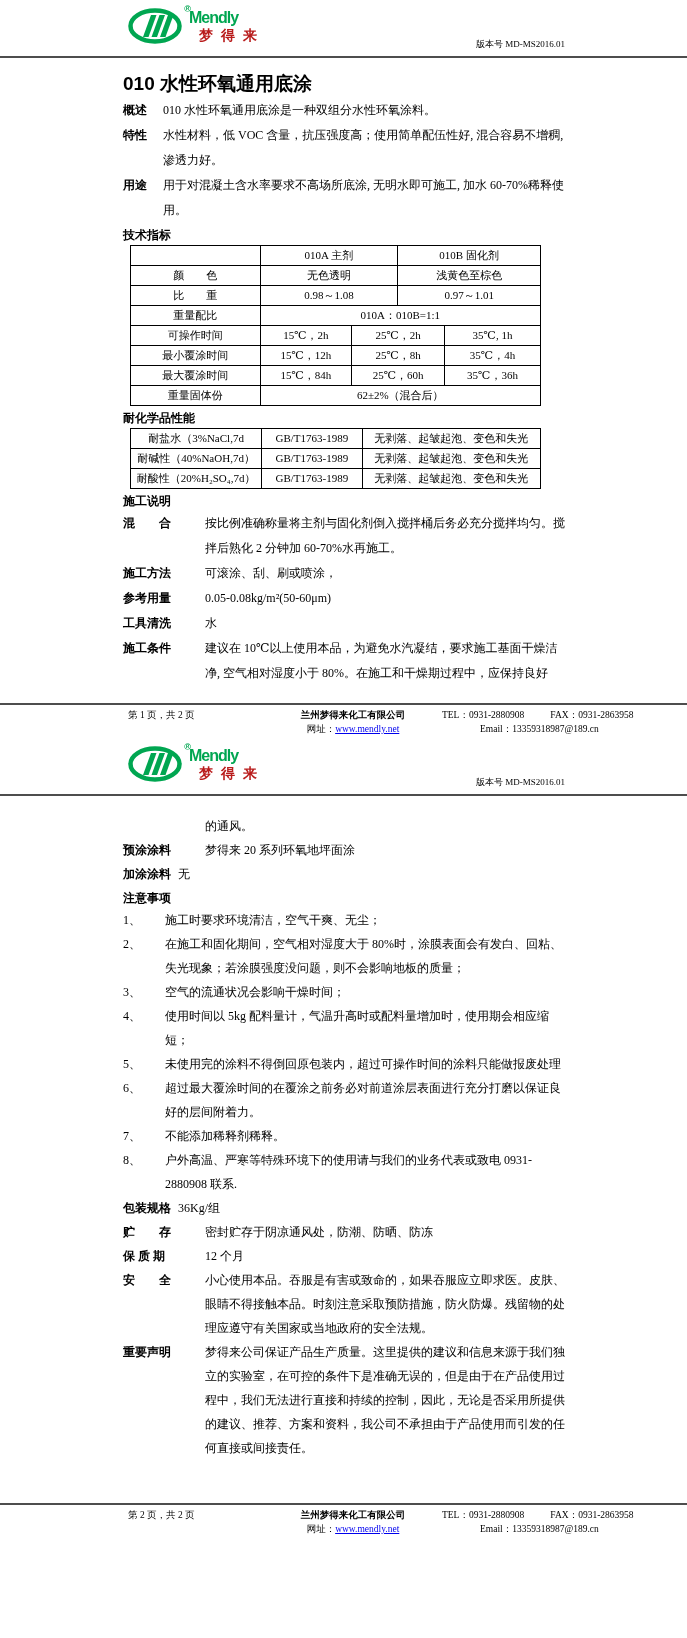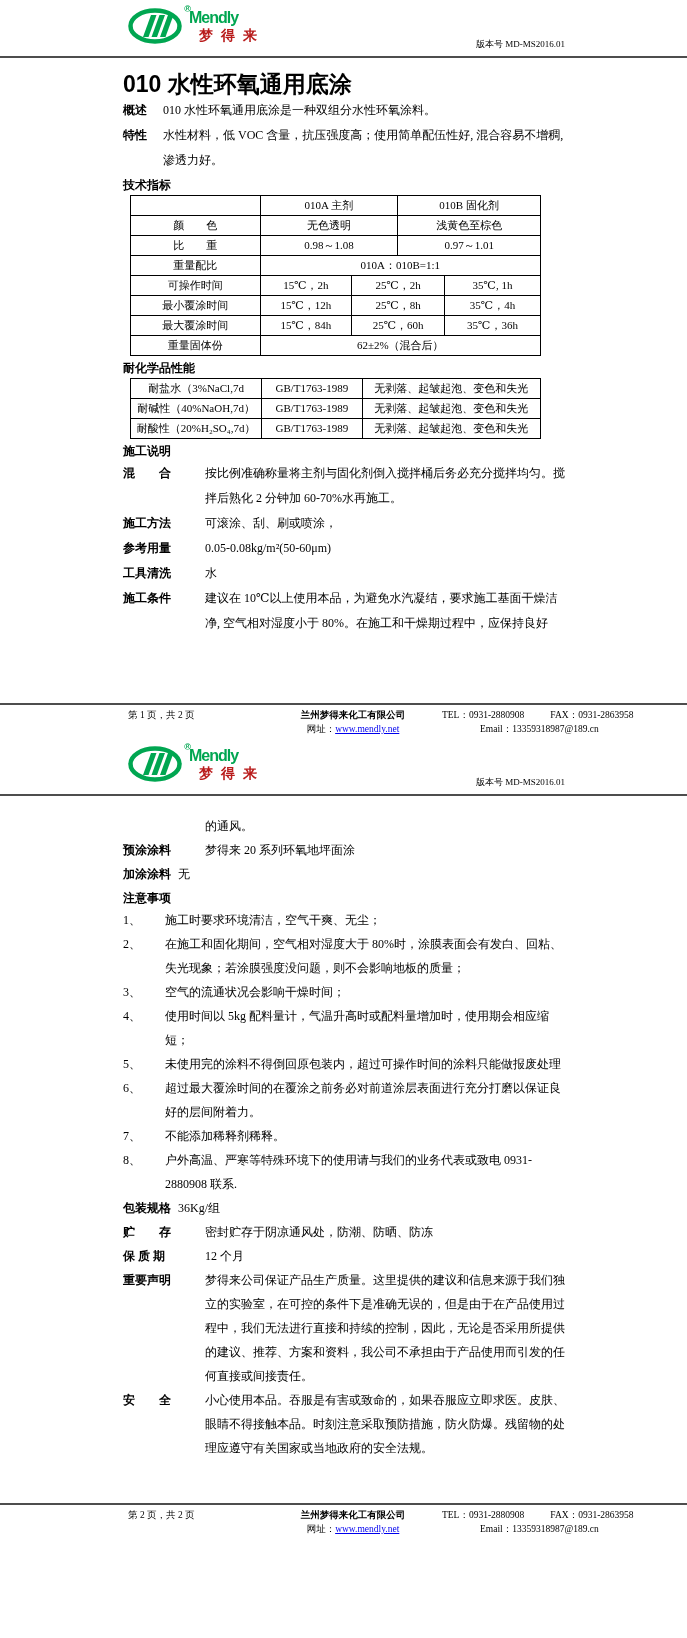--- a/index.html
+++ b/index.html
@@ -30,21 +30,21 @@
     font-weight:bold;color:#b91c1c;font-size:14px;line-height:16px;
     letter-spacing:8px;margin-left:10px;
   }
   .version{position:absolute;right:122px;bottom:2px;font-size:9px;}
   .hrule{border-top:2px solid #4d4d4d;height:0;margin-top:3px;}
 
   
   .content{padding:0 122px 0 123px;font-size:12px;}
   .doc-title{
     font-family:"Liberation Sans","DejaVu Sans",sans-serif;
-    font-weight:bold;font-size:23px;line-height:24px;
+    font-weight:bold;font-size:19px;line-height:24px;
     margin:14px 0 2px 123px;
   }
   .para,.item-row{display:flex;line-height:25px;}
   .p2 .para,.p2 .item-row{line-height:24px;}
   .lbl{font-weight:bold;flex-shrink:0;}
   .lbl-w40{width:40px;}
   .lbl-w82{width:82px;}
   .lbl-w55{width:55px;}
   .txt{flex:1;}
   .sec-h{font-weight:bold;font-size:12px;line-height:20px;margin-left:123px;padding-top:2px;}
@@ -109,20 +109,24 @@
 
   <div class="content">
     <div class="para">
       <span class="lbl lbl-w40">概述</span>
       <span class="txt">010 水性环氧通用底涂是一种双组分水性环氧涂料。</span>
     </div>
     <div class="para">
       <span class="lbl lbl-w40">特性</span>
       <span class="txt">水性材料，低 VOC 含量，抗压强度高；使用简单配伍性好, 混合容易不增稠, 渗透力好。</span>
     </div>
+    <div class="para">
+      <span class="lbl lbl-w40">用途</span>
+      <span class="txt">用于对混凝土含水率要求不高场所底涂, 无明水即可施工, 加水 60-70%稀释使用。</span>
+    </div>
   </div>
 
   <div class="sec-h">技术指标</div>
 
   <table class="tds">
     <colgroup>
         <col style="width:31.6%">
         <col style="width:22.4%">
         <col style="width:11.2%">
         <col style="width:11.4%">
@@ -323,26 +327,26 @@
     </div>
     <div class="item-row">
       <span class="lbl lbl-w82">贮　　存</span>
       <span class="txt">密封贮存于阴凉通风处，防潮、防晒、防冻</span>
     </div>
     <div class="item-row">
       <span class="lbl lbl-w82">保 质 期</span>
       <span class="txt">12 个月</span>
     </div>
     <div class="item-row">
+      <span class="lbl lbl-w82">安　　全</span>
+      <span class="txt">小心使用本品。吞服是有害或致命的，如果吞服应立即求医。皮肤、眼睛不得接触本品。时刻注意采取预防措施，防火防爆。残留物的处理应遵守有关国家或当地政府的安全法规。</span>
+    </div>
+    <div class="item-row">
       <span class="lbl lbl-w82">重要声明</span>
       <span class="txt">梦得来公司保证产品生产质量。这里提供的建议和信息来源于我们独立的实验室，在可控的条件下是准确无误的，但是由于在产品使用过程中，我们无法进行直接和持续的控制，因此，无论是否采用所提供的建议、推荐、方案和资料，我公司不承担由于产品使用而引发的任何直接或间接责任。</span>
-    </div>
-    <div class="item-row">
-      <span class="lbl lbl-w82">安　　全</span>
-      <span class="txt">小心使用本品。吞服是有害或致命的，如果吞服应立即求医。皮肤、眼睛不得接触本品。时刻注意采取预防措施，防火防爆。残留物的处理应遵守有关国家或当地政府的安全法规。</span>
     </div>
   </div>
 
   <div class="pfooter pf-2">
     <div class="frule"></div>
     <div class="frow">
       <span class="fp">第 2 页，共 2 页</span>
       <span class="fc">
         <span class="co">兰州梦得来化工有限公司</span><br>
         <span>网址：</span><a href="#" class="weblink">www.mendly.net</a>

